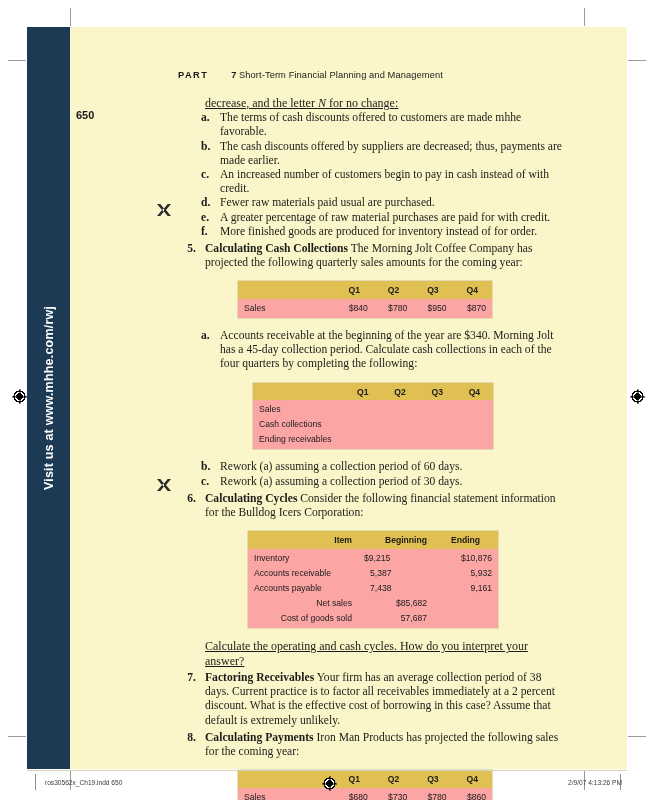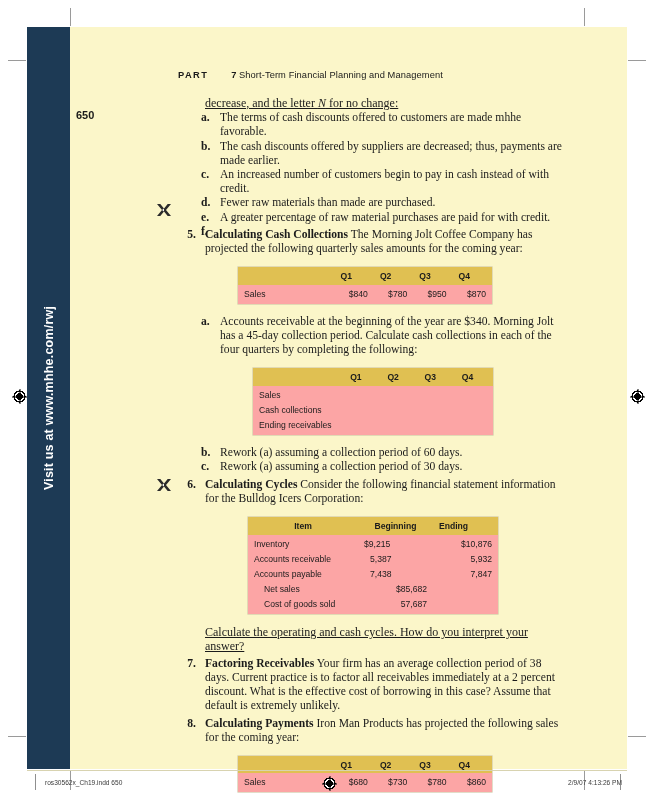--- a/index.html
+++ b/index.html
@@ -163,32 +163,32 @@
     width: 100%;
     font-family: "Liberation Sans", sans-serif;
     font-size: 8.6px;
     color: #1b1b1b;
   }
   table.t thead th {
     background: #e0c052;
     color: #1b1b1b;
     font-weight: bold;
     padding: 4px 6px 3.5px 6px;
-    text-align: left;
+    text-align: center;
     white-space: nowrap;
   }
-  table.t thead th.lbl { text-align: center; margin-left: 43px; }
+  table.t thead th.lbl { text-align: right; margin-left: 43px; }
   table.t tbody td {
     background: #fca5a5;
     padding: 2.6px 6px;
     text-align: right;
     white-space: nowrap;
   }
   table.t tbody td.lbl { text-align: left; }
-  table.t tbody td.indent { padding-left: 16px; }
+  table.t tbody td.indent { padding-left: 16px; text-align: right; }
   table.t tbody tr:first-child td { padding-top: 4px; }
   table.t tbody tr:last-child td { padding-bottom: 5px; }
   table.t td.mid { text-align: right; }
   table.t col.c1 { width: 38%; }
 
   
   .footer-rule {
     position: absolute;
     left: 27px; top: 770px;
     width: 600px; height: 1px;
@@ -263,28 +263,29 @@
     <div class="sub">
       <span class="ltr">b.</span>
       <span>The cash discounts offered by suppliers are decreased; thus, payments are made earlier.</span>
     </div>
     <div class="sub">
       <span class="ltr">c.</span>
       <span>An increased number of customers begin to pay in cash instead of with credit.</span>
     </div>
     <div class="sub">
       <span class="ltr">d.</span>
-      <span>Fewer raw materials than made are purchased.</span>
+      <span>Fewer raw materials paid usual are purchased.</span>
     </div>
     <div class="sub">
       <span class="ltr">e.</span>
       <span>A greater percentage of raw material purchases are paid for with credit.</span>
     </div>
     <div class="sub">
       <span class="ltr">f.</span>
+      <span>More finished goods are produced for inventory instead of for order.</span>
     </div>
 
     <div class="prob">
       <span class="num">5.</span>
       <span class="term">Calculating Cash Collections</span>
       <span>The Morning Jolt Coffee Company has projected the following quarterly sales amounts for the coming year:</span>
     </div>
 
     <div class="tblwrap">
       <table class="t">
@@ -401,21 +402,21 @@
             <td>$10,876</td>
           </tr>
           <tr>
             <td class="lbl">Accounts receivable</td>
             <td class="lbl" style="padding-left:12px;">5,387</td>
             <td>5,932</td>
           </tr>
           <tr>
             <td class="lbl">Accounts payable</td>
             <td class="lbl" style="padding-left:12px;">7,438</td>
-            <td>7,847</td>
+            <td>9,161</td>
           </tr>
           <tr>
             <td class="lbl indent">Net sales</td>
             <td class="mid">$85,682</td>
             <td></td>
           </tr>
           <tr>
             <td class="lbl indent">Cost of goods sold</td>
             <td class="mid">57,687</td>
             <td></td>

